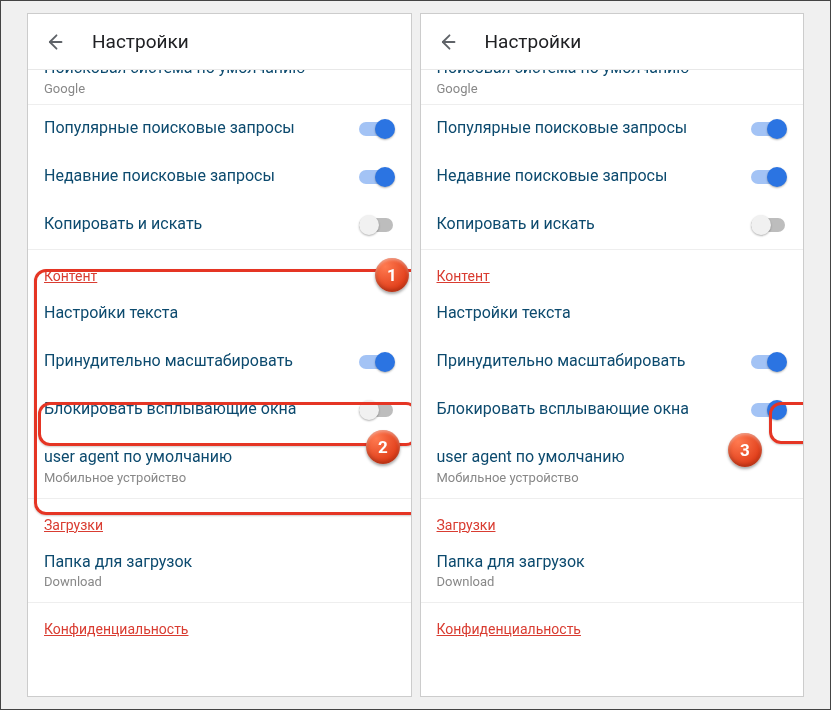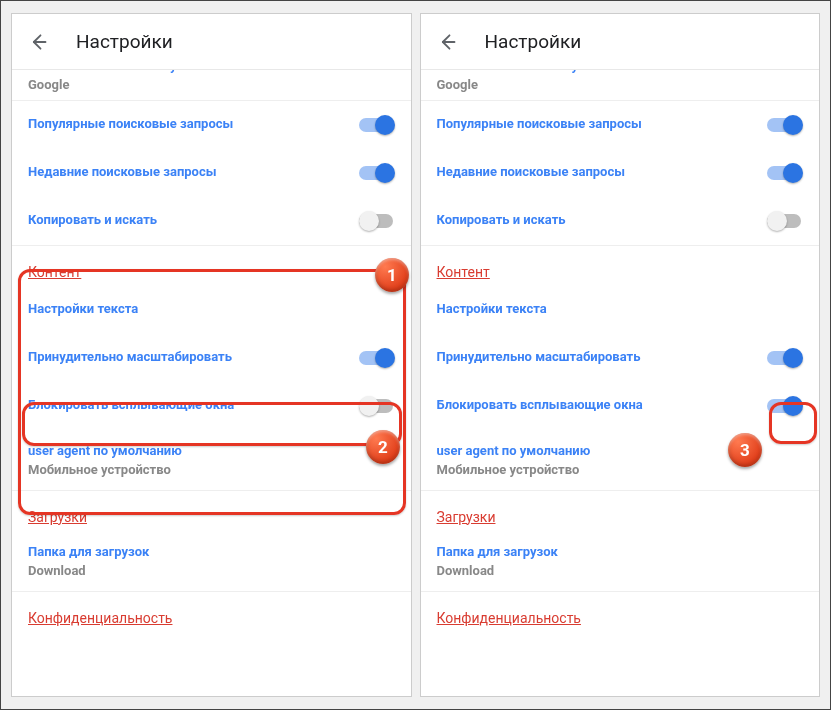--- a/index.html
+++ b/index.html
@@ -8,21 +8,21 @@
     font-family: -apple-system, BlinkMacSystemFont, "Segoe UI", Roboto, Arial, sans-serif;
     width: 831px;
     height: 710px;
     overflow: hidden;
     position: relative;
     border: 1px solid #444;
   }
   .phones {
     display: flex;
     gap: 8px;
-    padding: 12px 10px;
+    padding: 12px 26px;
     height: 100%;
   }
   .phone {
     flex: 1;
     background: #fff;
     border: 1px solid #ccc;
     display: flex;
     flex-direction: column;
     overflow: hidden;
     position: relative;
@@ -56,24 +56,24 @@
     font-weight: 400;
     text-decoration: underline;
   }
   .row {
     display: flex;
     align-items: center;
     justify-content: space-between;
     padding: 13px 16px;
     min-height: 48px;
   }
-  .row-text { flex: 1; min-width: 0; font-weight: bold; }
+  .row-text { flex: 1; min-width: 0; }
   .row-title {
-    font-size: 13px;
-    color: #3b82f6;
+    font-size: 16px;
+    color: #0c4a6e;
     line-height: 1.3;
     white-space: nowrap;
     overflow: hidden;
     text-overflow: ellipsis;
   }
   .row-title.clipped-top { margin-top: -12px; }
   .row-sub {
     font-size: 13px;
     color: #888;
     margin-top: 2px;

